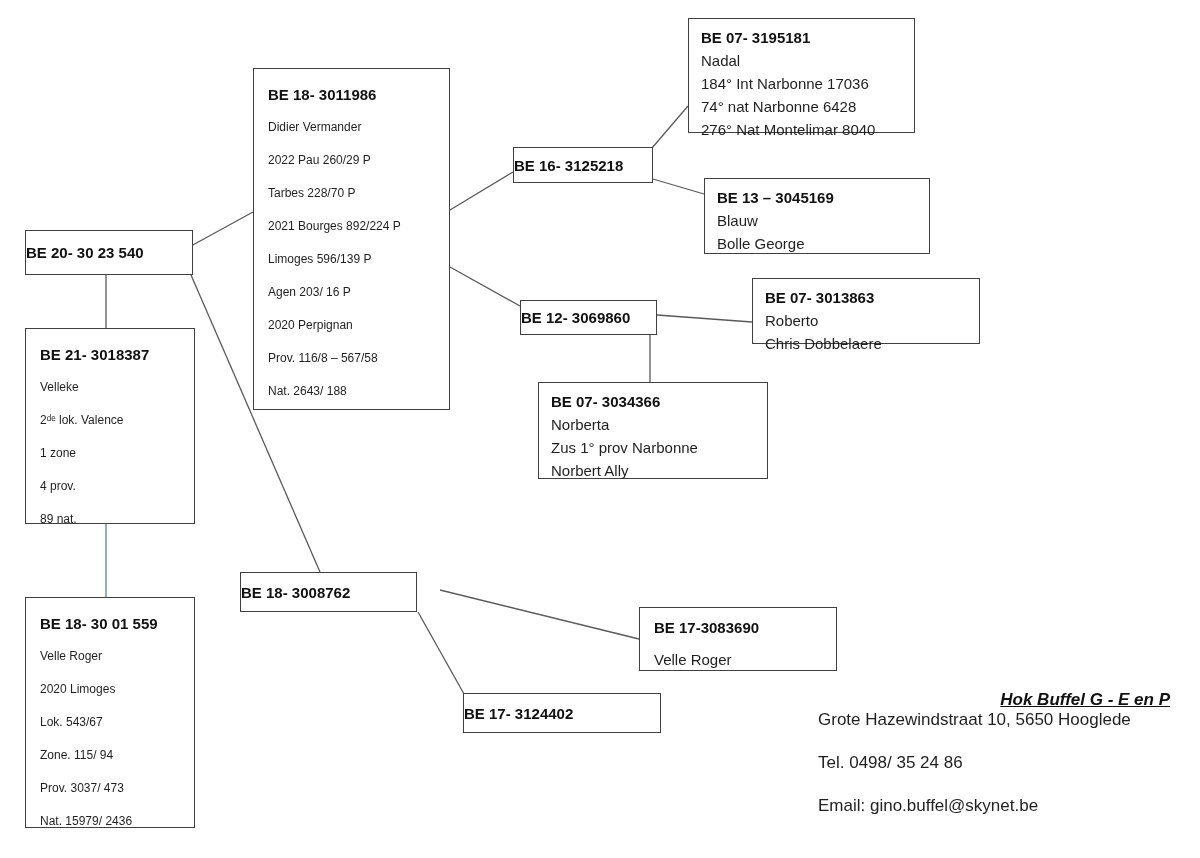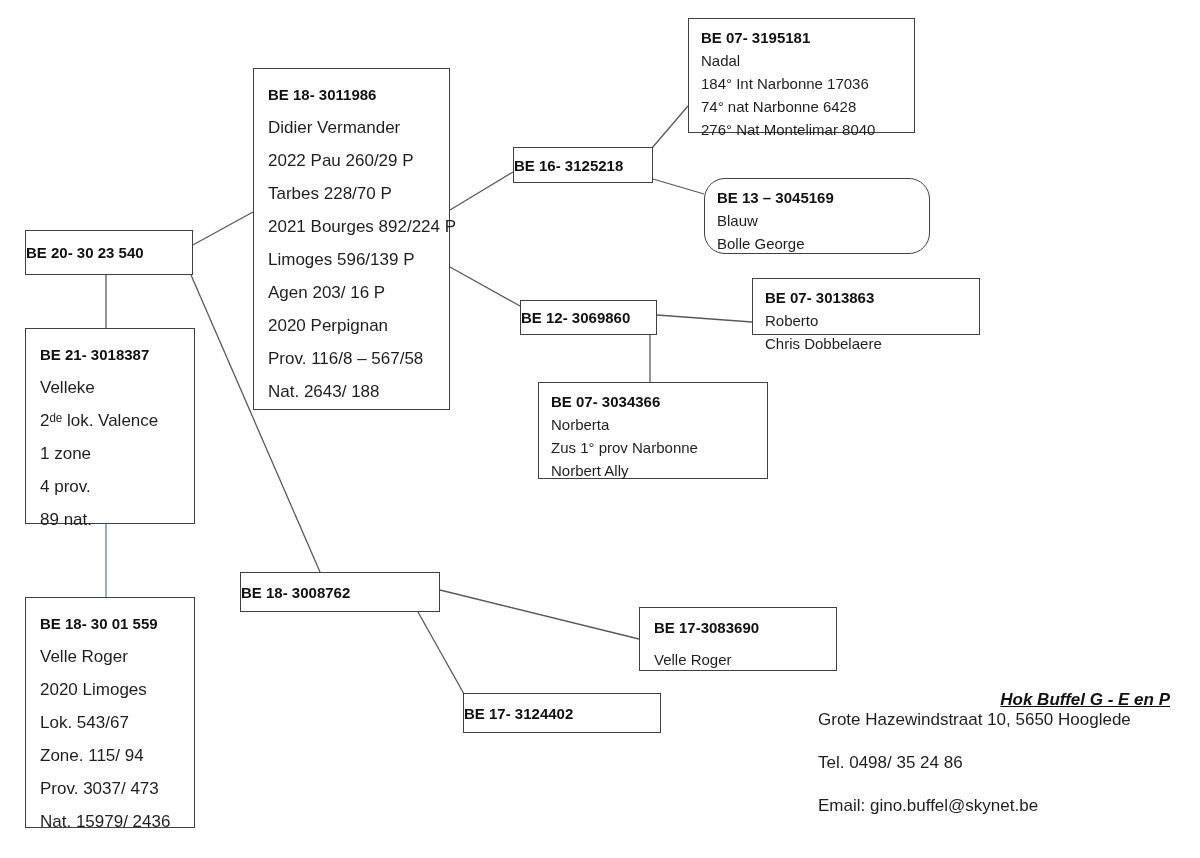--- a/index.html
+++ b/index.html
@@ -24,21 +24,21 @@
     font-size: 15px;
     color: #111111;
     white-space: nowrap;
   }
   .single {
     display: flex;
     align-items: center;
   }
   .roomy { padding: 9px 12px 0 14px; }
   .roomy .box-title { line-height: 33px; }
-  .roomy .box-line { line-height: 33px; font-size: 17px; color: #1f1f1f; white-space: nowrap; }
+  .roomy .box-line { line-height: 33px; font-size: 12px; color: #1f1f1f; white-space: nowrap; }
   .tight { padding: 7px 10px 0 12px; }
   .tight .box-title { line-height: 23px; }
   .tight .box-line { line-height: 23px; font-size: 15px; color: #1f1f1f; white-space: nowrap; }
   .duo { padding: 10px 10px 0 14px; }
   .duo .box-title { line-height: 20px; }
   .duo .box-line { margin-top: 12px; line-height: 20px; font-size: 15px; color: #1f1f1f; white-space: nowrap; }
   #footer {
     position: absolute;
     left: 818px;
     top: 690px;
@@ -116,39 +116,39 @@
   </div>
 
   <div class="box single" style="left:513px; top:147px; width:140px; height:36px;">
     <div class="box-title">BE 16- 3125218</div>
   </div>
 
   <div class="box single" style="left:520px; top:300px; width:137px; height:35px;">
     <div class="box-title">BE 12- 3069860</div>
   </div>
 
-  <div class="box single" style="left:240px; top:572px; width:200px; height:40px;">
+  <div class="box single" style="left:240px; top:572px; width:177px; height:40px;">
     <div class="box-title">BE 18- 3008762</div>
   </div>
 
   <div class="box tight" style="left:688px; top:18px; width:227px; height:115px;">
     <div class="box-title">BE 07- 3195181</div>
     <div class="box-line">Nadal</div>
     <div class="box-line">184° Int Narbonne 17036</div>
     <div class="box-line">74° nat Narbonne 6428</div>
     <div class="box-line">276° Nat Montelimar 8040</div>
   </div>
 
-  <div class="box tight" style="left:704px; top:178px; width:226px; height:76px;border-radius:21px;">
+  <div class="box tight" style="left:704px; top:178px; width:226px; height:76px;">
     <div class="box-title">BE 13 – 3045169</div>
     <div class="box-line">Blauw</div>
     <div class="box-line">Bolle George</div>
   </div>
 
-  <div class="box tight" style="left:752px; top:278px; width:228px; height:57px;">
+  <div class="box tight" style="left:752px; top:278px; width:228px; height:66px;">
     <div class="box-title">BE 07- 3013863</div>
     <div class="box-line">Roberto</div>
     <div class="box-line">Chris Dobbelaere</div>
   </div>
 
   <div class="box tight" style="left:538px; top:382px; width:230px; height:97px;">
     <div class="box-title">BE 07- 3034366</div>
     <div class="box-line">Norberta</div>
     <div class="box-line">Zus 1° prov Narbonne</div>
     <div class="box-line">Norbert Ally</div>

